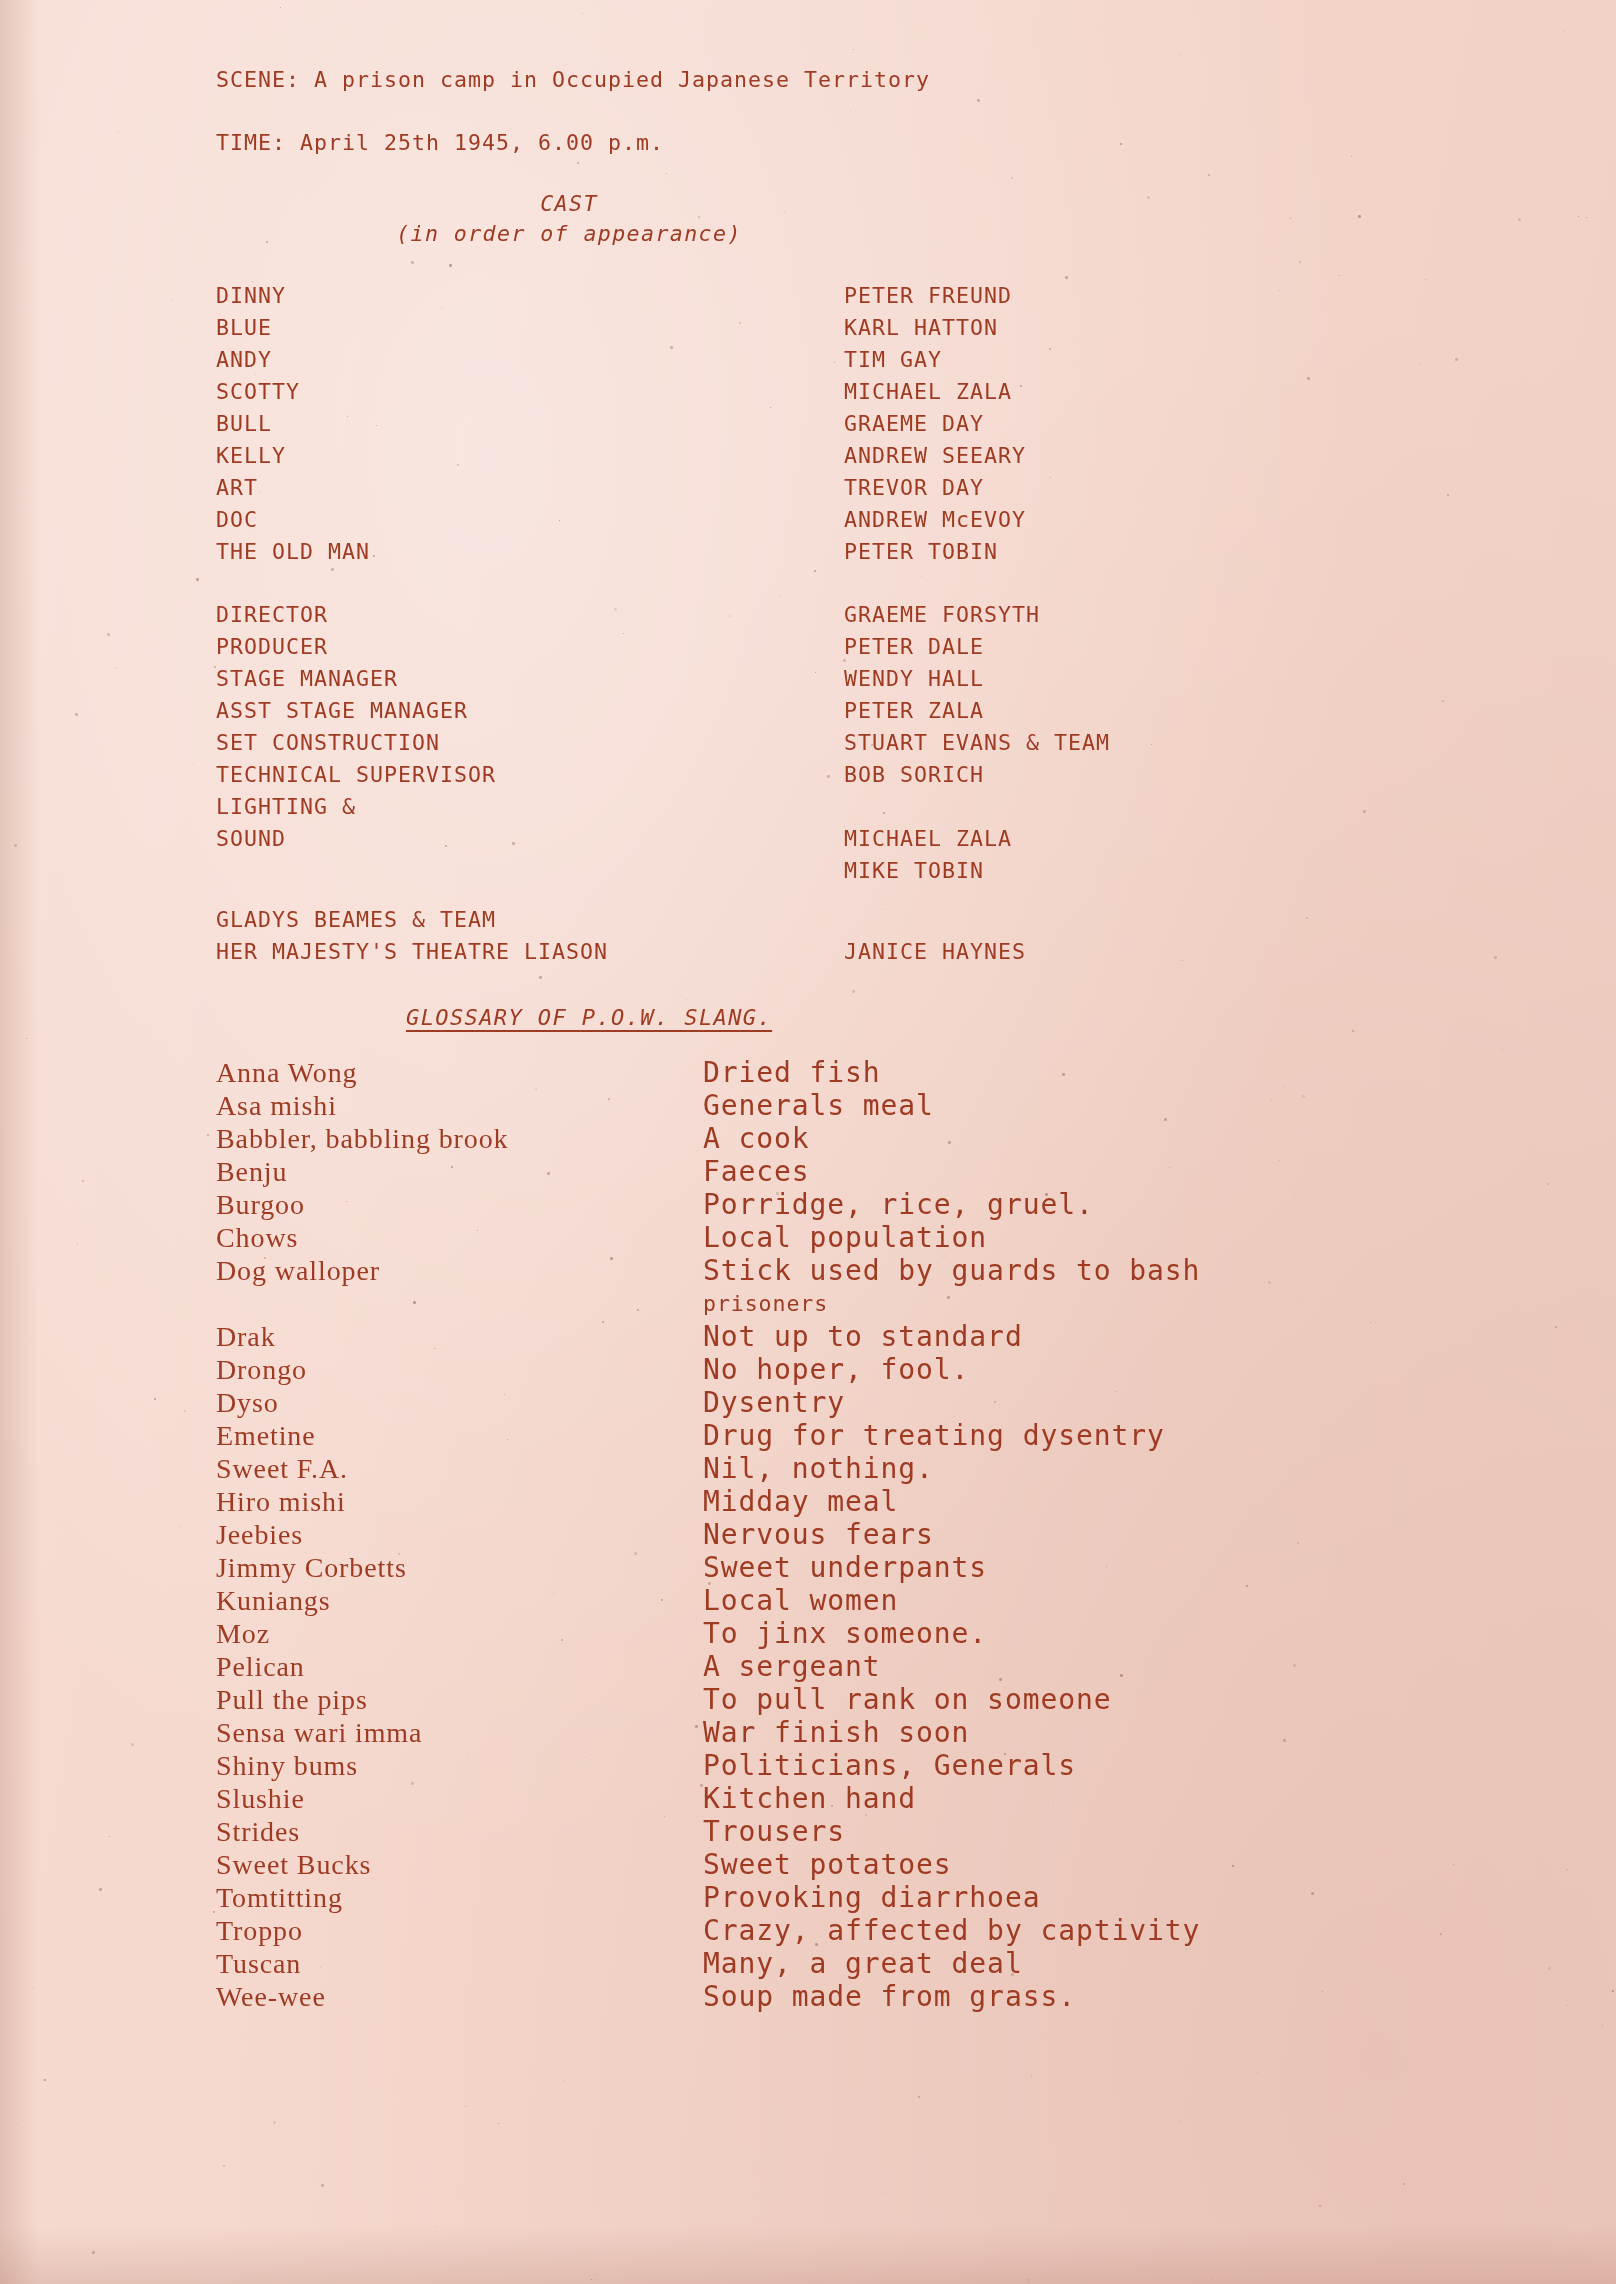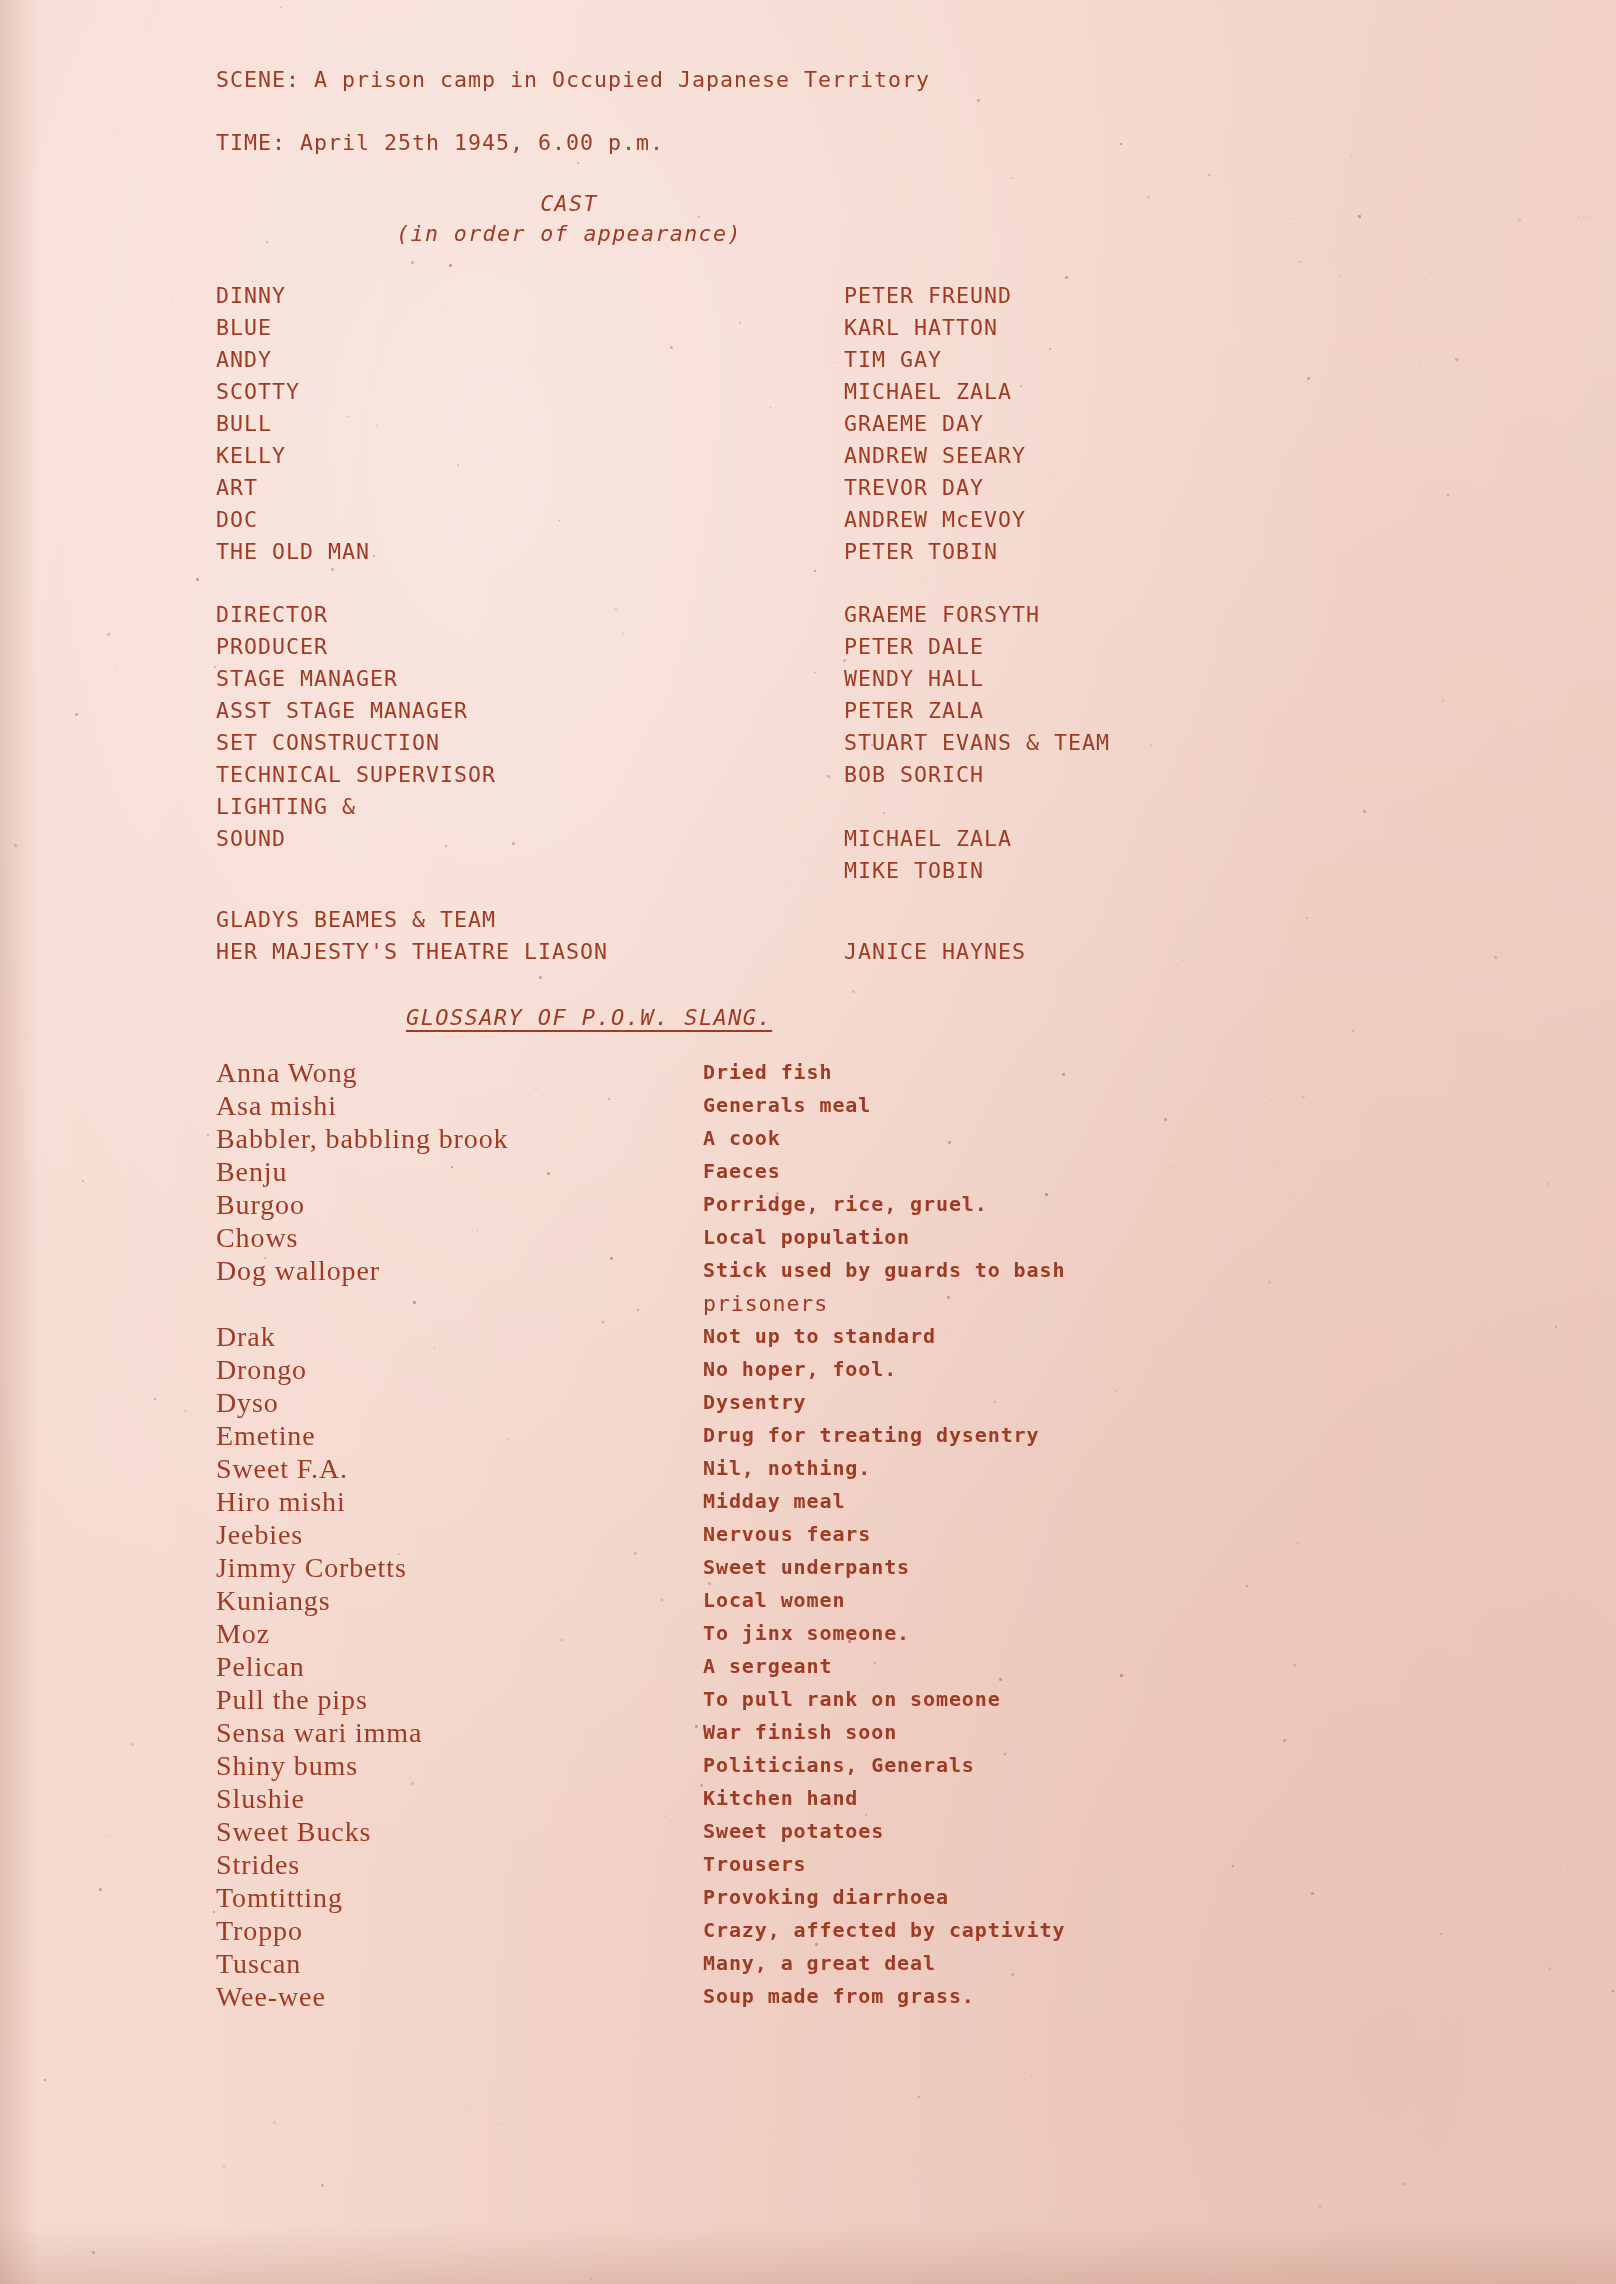--- a/index.html
+++ b/index.html
@@ -112,24 +112,23 @@
     line-height: 33px;
   }
   .gloss-term {
     width: 487px;
     font-size: 28px;
     letter-spacing: 0.9px;
     white-space: pre;
     font-family: Liberation Serif, serif;
   }
   .gloss-def {
-    font-size: 20px;
+    font-size: 28px;
     letter-spacing: 0.9px;
     white-space: pre;
-    font-weight: bold;
   }
   .gloss-cont {
     margin-left: 487px;
     font-size: 21.6px;
     letter-spacing: 0.9px;
     line-height: 33px;
     white-space: pre;
   }
   .small-gap {
     height: 17px;
@@ -332,26 +331,26 @@
       </div>
       <div class="gloss-row">
         <div class="gloss-term">Shiny bums</div>
         <div class="gloss-def">Politicians, Generals</div>
       </div>
       <div class="gloss-row">
         <div class="gloss-term">Slushie</div>
         <div class="gloss-def">Kitchen hand</div>
       </div>
       <div class="gloss-row">
+        <div class="gloss-term">Strides</div>
+        <div class="gloss-def">Trousers</div>
+      </div>
+      <div class="gloss-row">
         <div class="gloss-term">Sweet Bucks</div>
         <div class="gloss-def">Sweet potatoes</div>
-      </div>
-      <div class="gloss-row">
-        <div class="gloss-term">Strides</div>
-        <div class="gloss-def">Trousers</div>
       </div>
       <div class="gloss-row">
         <div class="gloss-term">Tomtitting</div>
         <div class="gloss-def">Provoking diarrhoea</div>
       </div>
       <div class="gloss-row">
         <div class="gloss-term">Troppo</div>
         <div class="gloss-def">Crazy, affected by captivity</div>
       </div>
       <div class="gloss-row">

